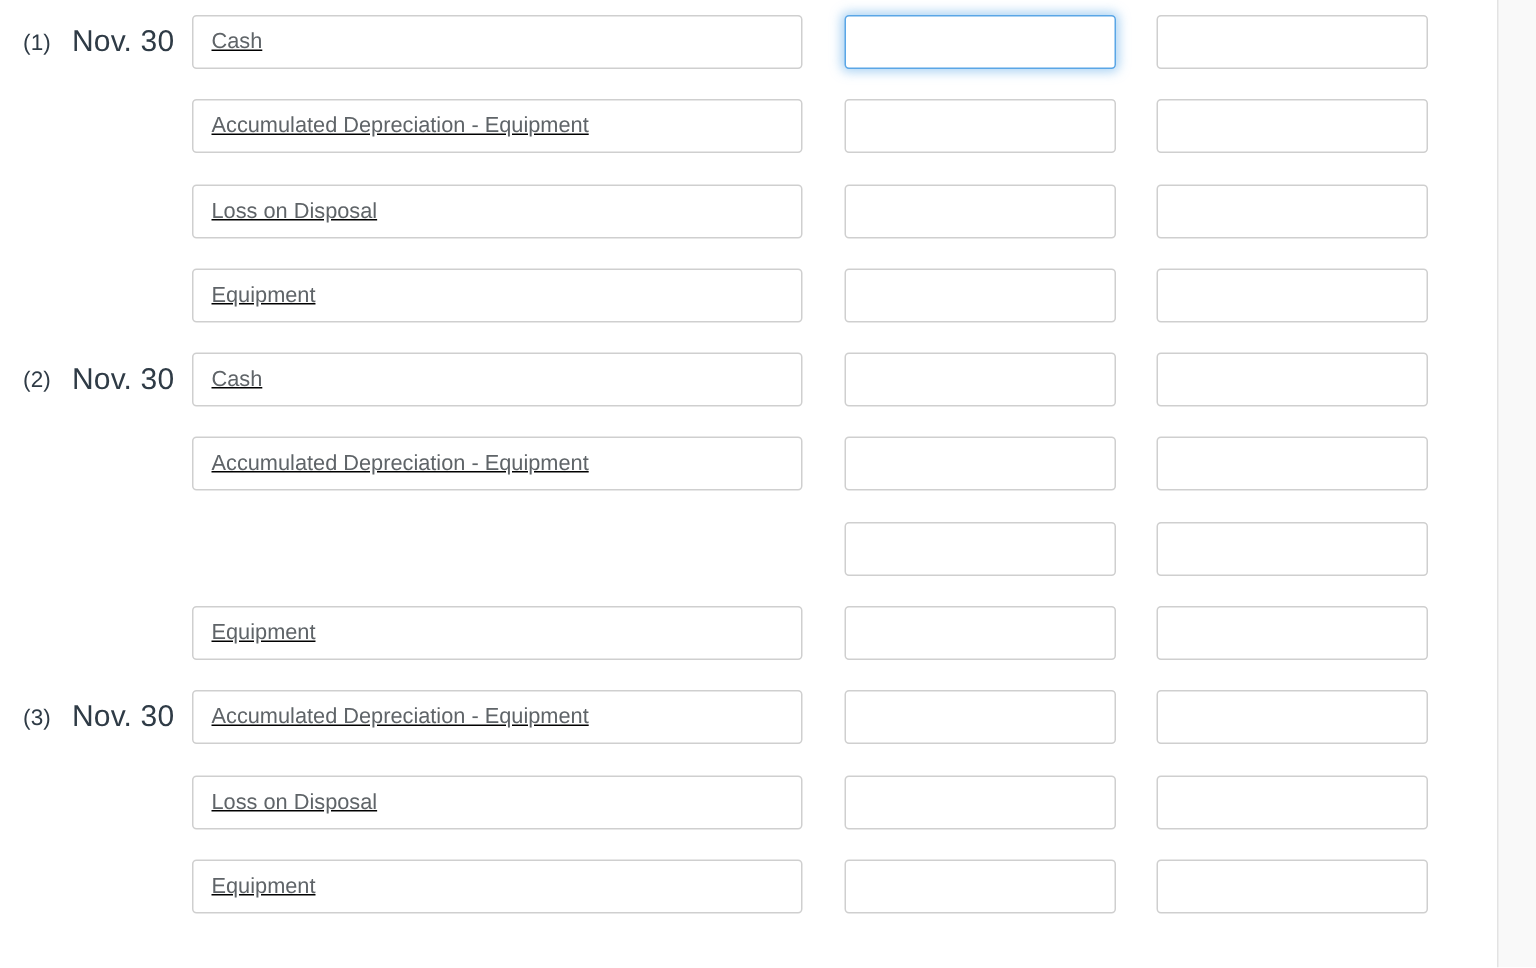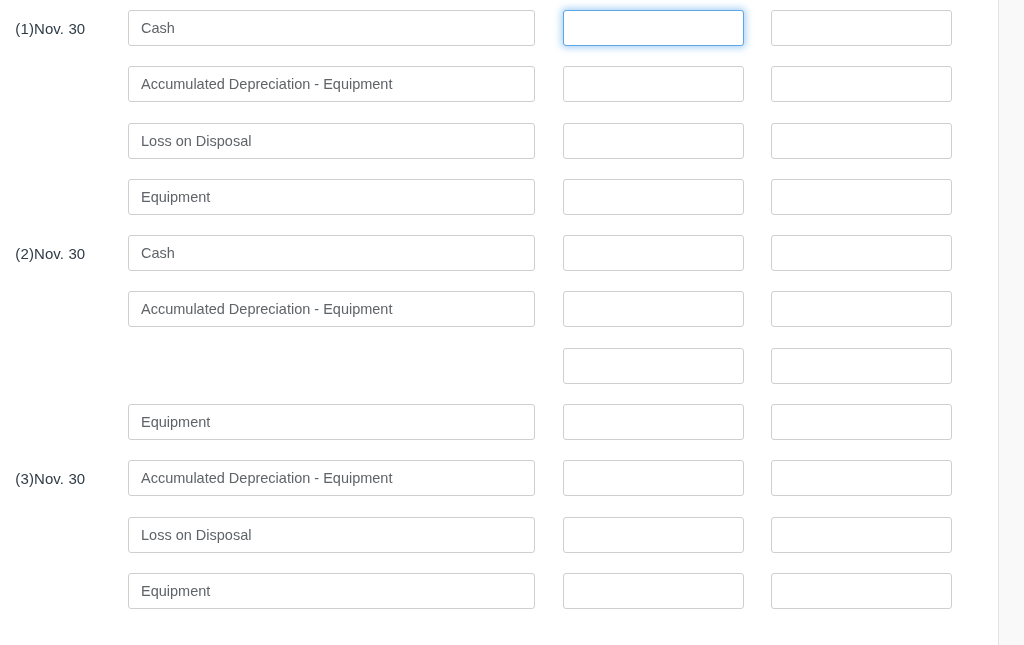--- a/index.html
+++ b/index.html
@@ -76,31 +76,33 @@
     display: inline-block;
     width: 44px;
     text-align: right;
     font-size: 15px;
     color: #2f3b46;
     letter-spacing: 0.1px;
   }
 
   .entry-date {
     display: inline-block;
-    font-size: 15px;
+    margin-left: 14px;
+    font-size: 20px;
     color: #2f3b46;
     letter-spacing: 0.1px;
   }
 
   
   .cell-account {
     position: absolute;
     left: 128px;
     top: 10px;
     width: 407px;
+    text-decoration: underline;
   }
 
   .cell-debit {
     position: absolute;
     left: 563px;
     top: 10px;
     width: 181px;
   }
 
   .cell-credit {

